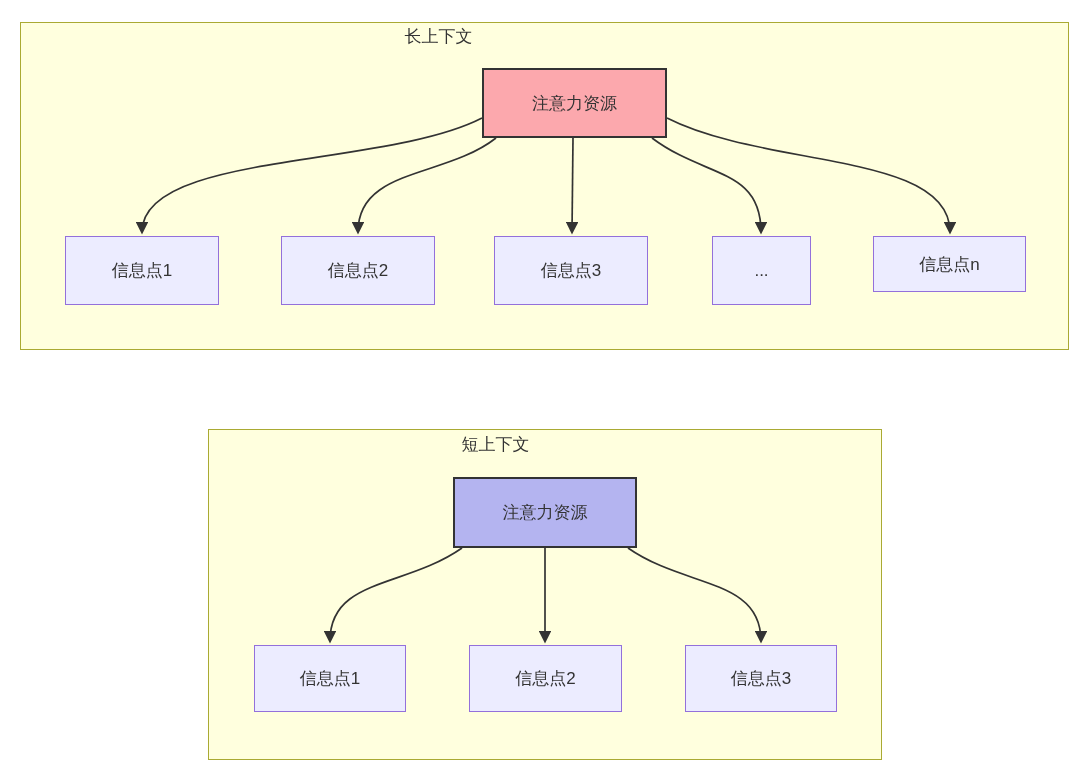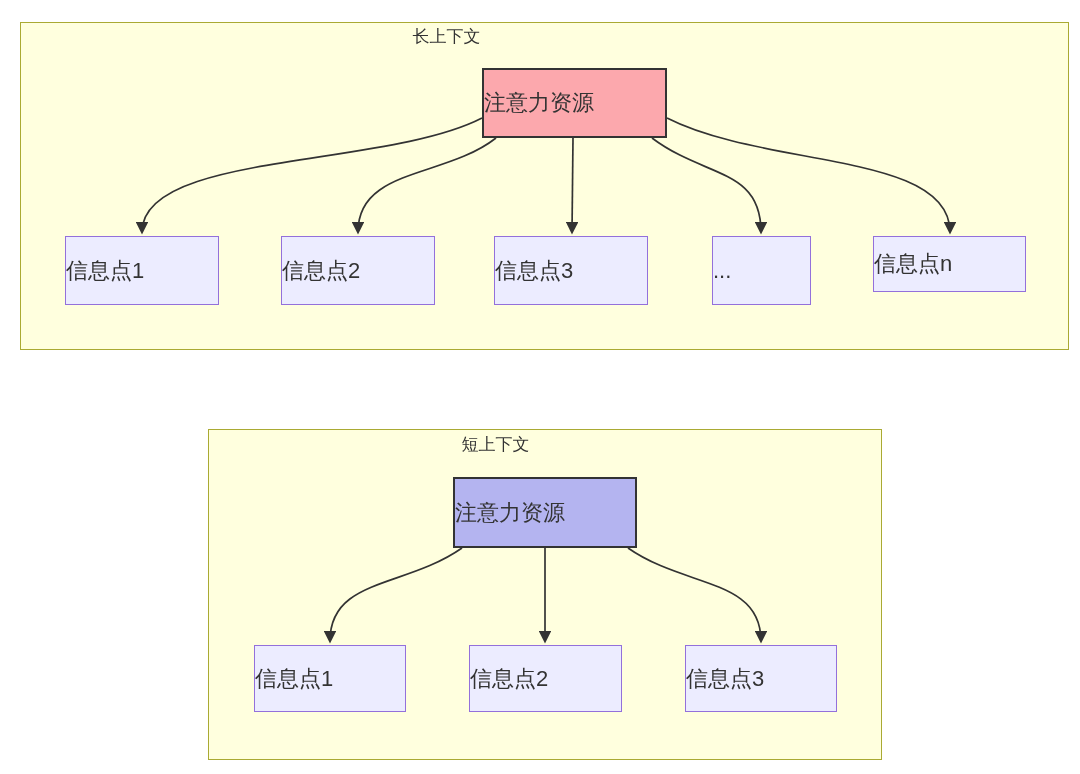--- a/index.html
+++ b/index.html
@@ -25,30 +25,30 @@
   .edges{position:absolute;left:0;top:0;z-index:2;}
   .edges path.edge{fill:none;stroke:var(--ink,#333333);stroke-width:1.7px;}
   .edges marker path{fill:var(--ink,#333333);stroke:none;}
   
   .group-title{
     position:absolute;z-index:3;
     text-align:center;
     font-size:17px;line-height:20px;
     color:var(--ink,#333333);
   }
-  .t-top{left:20px;top:27px;width:853px;}
+  .t-top{left:12px;top:27px;width:853px;}
   .t-bottom{left:208px;top:435px;width:575px;}
   
   .node{
     position:absolute;z-index:3;
-    display:flex;align-items:center;justify-content:flex-start;
+    display:flex;align-items:center;justify-content:center;
     background:var(--node-fill,#ececff);
     border:1.4px solid var(--node-border,#9370db);
     box-sizing:border-box;
-    font-size:22px;
+    font-size:17px;
     color:var(--ink,#333333);
   }
   .node.source{border:2px solid var(--source-border,#333333);}
   .src-top{left:482px;top:68px;width:185px;height:70px;background:var(--source-long-fill,#fca8ad);}
   .src-bottom{left:453px;top:477px;width:184px;height:71px;background:var(--source-short-fill,#b4b4f0);}
   .n-t1{left:65px;top:236px;width:154px;height:69px;}
   .n-t2{left:281px;top:236px;width:154px;height:69px;}
   .n-t3{left:494px;top:236px;width:154px;height:69px;}
   .n-t4{left:712px;top:236px;width:99px;height:69px;}
   .n-t5{left:873px;top:236px;width:153px;height:56px;}

